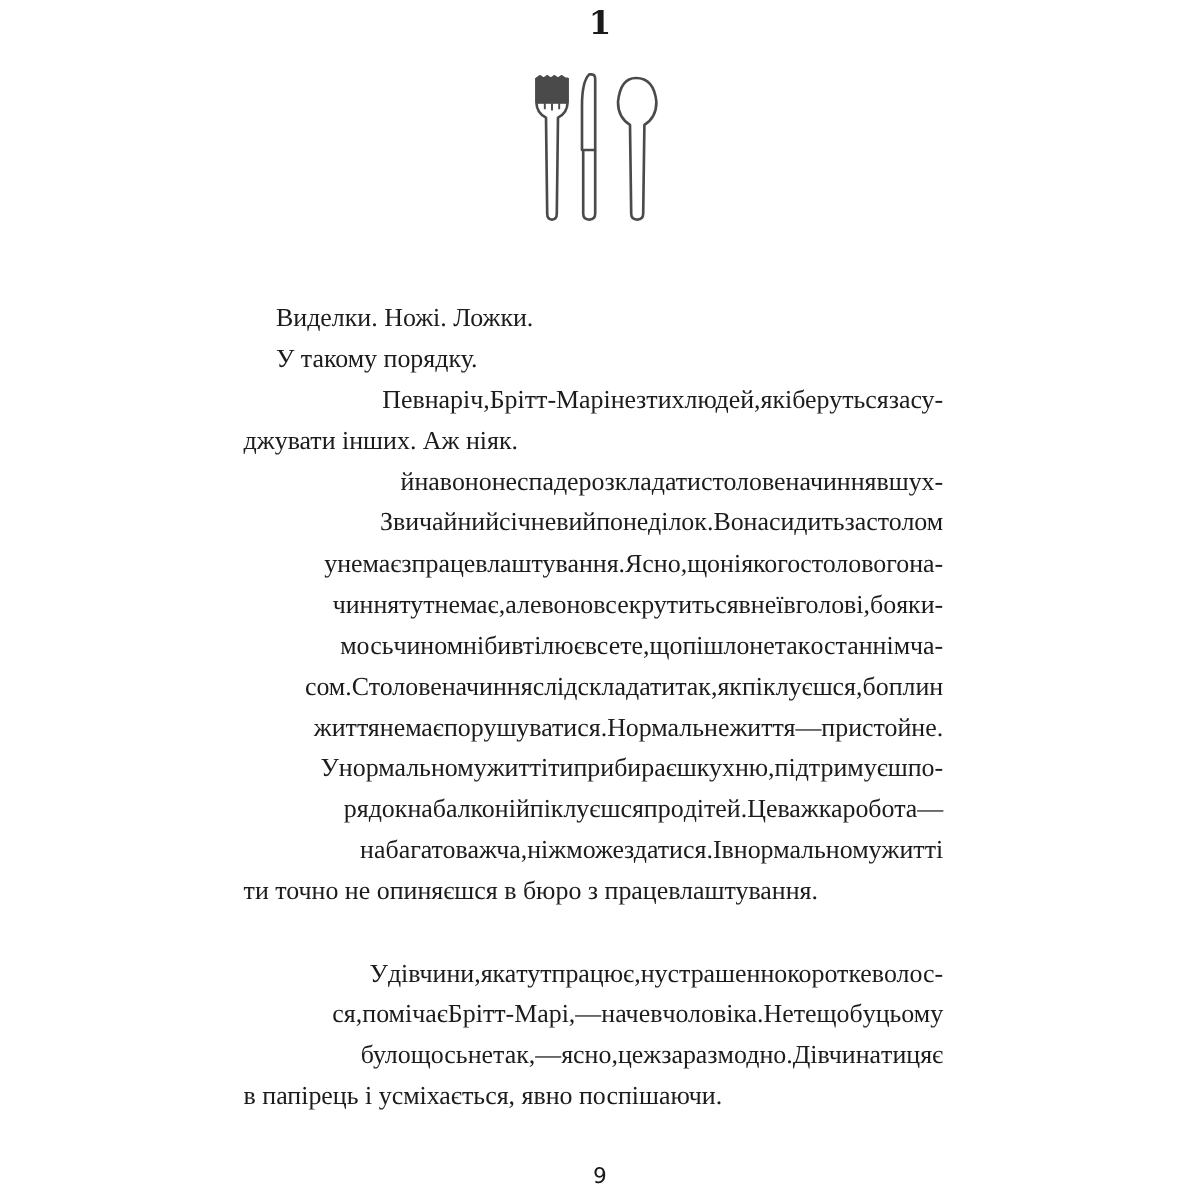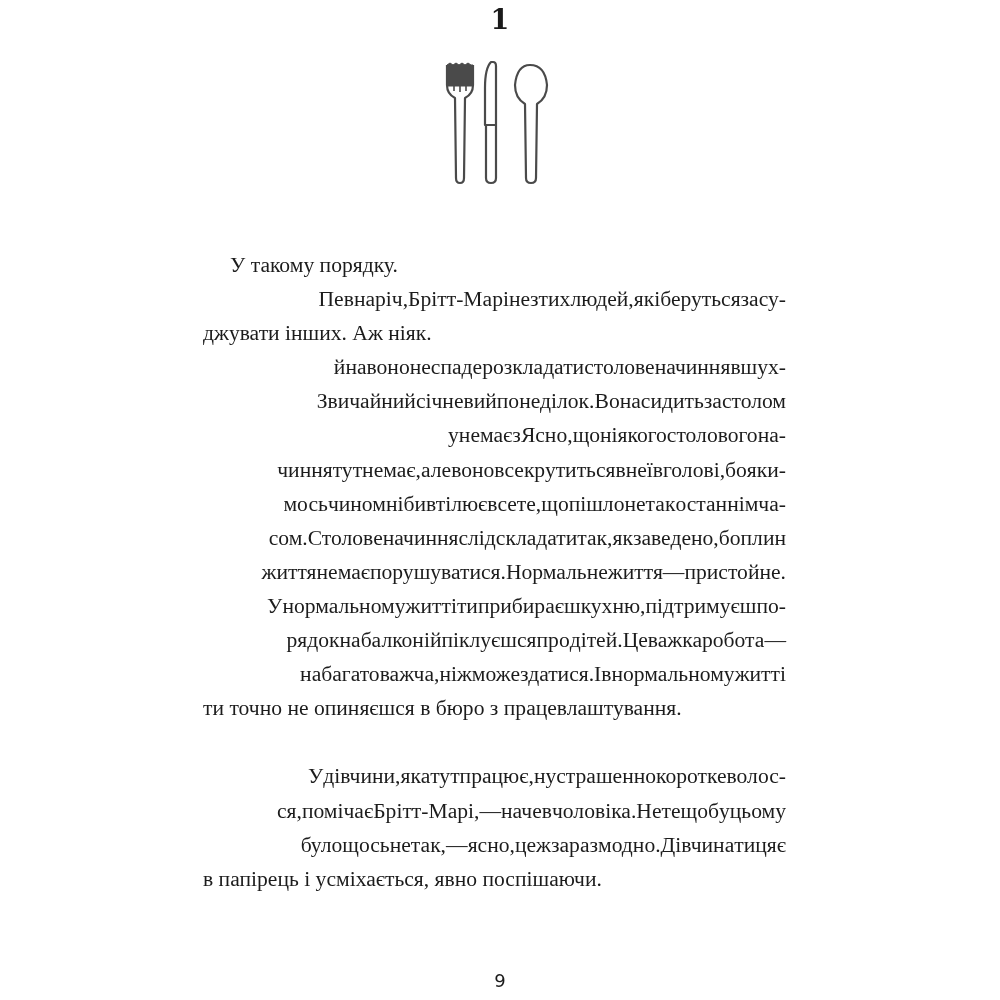--- a/index.html
+++ b/index.html
@@ -40,20 +40,23 @@
       <path d="M56 2 Q50 8 50 28 L50 65 L61 65 L61 6 Q61 2 58 2 Z"></path>
       <path d="M51 65 L51 118 Q51 123 56 123 Q61 123 61 118 L61 65"></path>
     </g>
     <g fill="none" stroke="#4a4a4a" stroke-width="2.2" stroke-linejoin="round">
       <path d="M95 5 Q82 5 80 25 Q80 38 90 44 L91 118 Q91 123 96 123 Q101 123 101 118 L102 44 Q112 38 112 25 Q110 5 95 5 Z"></path>
     </g>
   </svg>
 
   <div class="body-text" id="body-text">
       <div>
+        <div class="line indent">Виделки. Ножі. Ложки.</div>
+      </div>
+      <div>
         <div class="line indent">У такому порядку.</div>
       </div>
       <div>
         <div class="line indent justify">
           <span>Певна</span>
           <span>річ,</span>
           <span>Брітт-Марі</span>
           <span>не</span>
           <span>з</span>
           <span>тих</span>
@@ -85,20 +88,21 @@
           <span>понеділок.</span>
           <span>Вона</span>
           <span>сидить</span>
           <span>за</span>
           <span>столом</span>
         </div>
         <div class="line justify">
           <span>у</span>
           <span>немає</span>
           <span>з</span>
+          <span>працевлаштування.</span>
           <span>Ясно,</span>
           <span>що</span>
           <span>ніякого</span>
           <span>столового</span>
           <span>на-</span>
         </div>
         <div class="line justify">
           <span>чиння</span>
           <span>тут</span>
           <span>немає,</span>
@@ -128,21 +132,21 @@
           <span>ча-</span>
         </div>
         <div class="line justify">
           <span>сом.</span>
           <span>Столове</span>
           <span>начиння</span>
           <span>слід</span>
           <span>складати</span>
           <span>так,</span>
           <span>як</span>
-          <span>заведено,</span>
+          <span>піклуєшся,</span>
           <span>бо</span>
           <span>плин</span>
         </div>
         <div class="line justify">
           <span>життя</span>
           <span>не</span>
           <span>має</span>
           <span>порушуватися.</span>
           <span>Нормальне</span>
           <span>життя</span>

